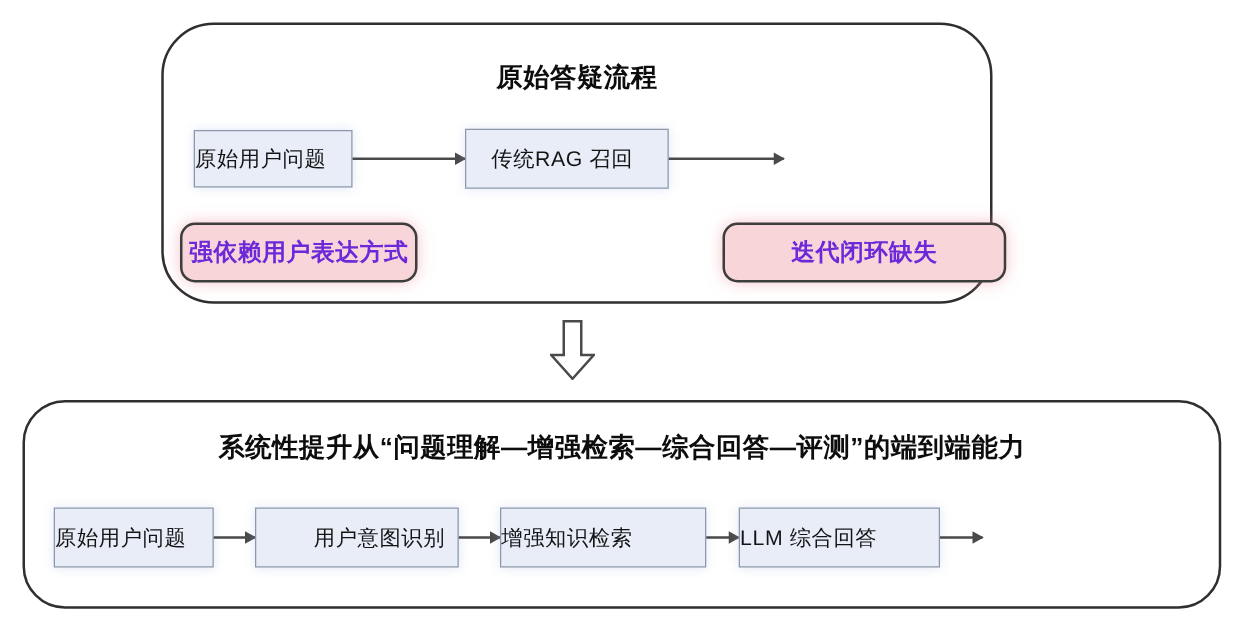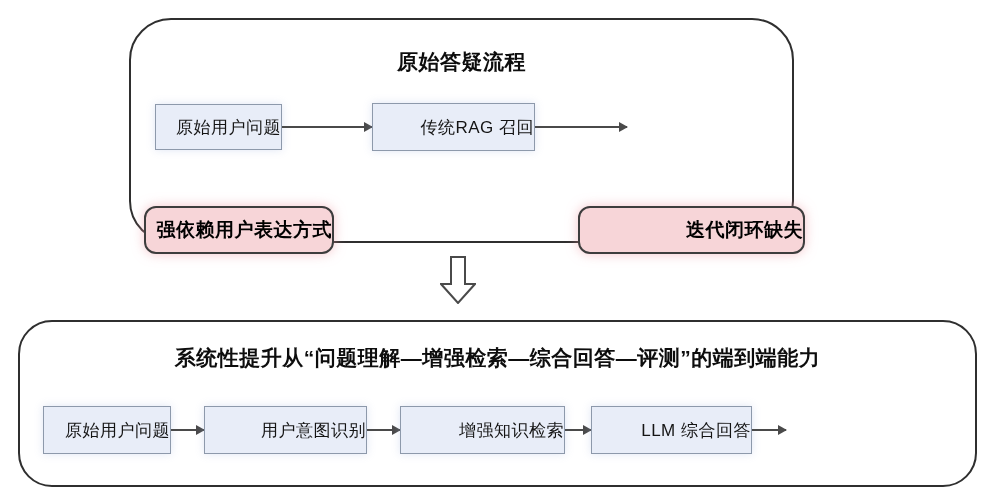--- a/index.html
+++ b/index.html
@@ -33,39 +33,38 @@
     letter-spacing:0.5px;
     color:#0d0d0d;
   }
   .panel-top .panel-title{top:28px;}
   .panel-bottom .panel-title{top:22px;}
   .pbox{
     position:absolute;
     box-sizing:border-box;
     background:var(--process-fill,#e8edf8);
     border:1.5px solid var(--process-border,#8d99ab);
-    display:flex;align-items:center;justify-content:flex-end;
+    display:flex;align-items:center;justify-content:flex-start;
     font-size:17px;
     color:#141414;
     letter-spacing:0.5px;
     box-shadow:0 0 8px rgba(150,170,220,0.30);
   }
   .ibox{
     position:absolute;
     box-sizing:border-box;
     background:var(--issue-fill,#f7d5d8);
     border:2px solid var(--issue-border,#3d3d3d);
     border-radius:12px;
-    display:flex;align-items:center;justify-content:flex-end;
+    display:flex;align-items:center;justify-content:center;
     font-size:19px;
     font-weight:700;
-    color:#000000;
+    color:#6d28d9;
     letter-spacing:0.5px;
     box-shadow:0 0 12px rgba(238,150,160,0.55);
-    margin-top:28px;
   }
   .arrow-line{
     position:absolute;
     height:2px;
     background:var(--arrow,#4a4a4a);
   }
   .arrow-line::after{
     content:'';
     position:absolute;
     right:-1px;top:-4px;
@@ -83,21 +82,21 @@
 </head>
 <body>
 
 <div class="panel panel-top">
   <div class="panel-title">原始答疑流程</div>
 
   <div class="pbox" style="left:24px;top:84px;width:127px;height:46px;">
     <span>原始用户问题</span>
   </div>
   <div class="arrow-line" style="left:151px;top:106px;width:90px;"></div>
-  <div class="pbox" style="left:241px;top:83px;width:163px;height:48px;">
+  <div class="pbox" style="left:241px;top:83px;width:163px;height:48px;padding-left:20px;">
     <span>传统RAG 召回</span>
   </div>
   <div class="arrow-line" style="left:404px;top:106px;width:92px;"></div>
 
   <div class="ibox" style="left:13px;top:158px;width:190px;height:48px;">
     <span>强依赖用户表达方式</span>
   </div>
   <div class="ibox" style="left:447px;top:158px;width:227px;height:48px;">
     <span>迭代闭环缺失</span>
   </div>
@@ -107,21 +106,21 @@
   <polygon points="11,1 25,1 25,28 35,28 18,47 1,28 11,28" fill="#ffffff" stroke="#4a4a4a" stroke-width="2" stroke-linejoin="miter"></polygon>
 </svg>
 
 <div class="panel panel-bottom">
   <div class="panel-title">系统性提升从“问题理解—增强检索—综合回答—评测”的端到端能力</div>
 
   <div class="pbox" style="left:23px;top:84px;width:128px;height:48px;">
     <span>原始用户问题</span>
   </div>
   <div class="arrow-line" style="left:151px;top:107px;width:33px;"></div>
-  <div class="pbox" style="left:184px;top:84px;width:163px;height:48px;">
+  <div class="pbox" style="left:184px;top:84px;width:163px;height:48px;padding-left:46px;">
     <span>用户意图识别</span>
   </div>
   <div class="arrow-line" style="left:347px;top:107px;width:33px;"></div>
   <div class="pbox" style="left:380px;top:84px;width:165px;height:48px;">
     <span>增强知识检索</span>
   </div>
   <div class="arrow-line" style="left:545px;top:107px;width:26px;"></div>
   <div class="pbox" style="left:571px;top:84px;width:161px;height:48px;">
     <span>LLM 综合回答</span>
   </div>

